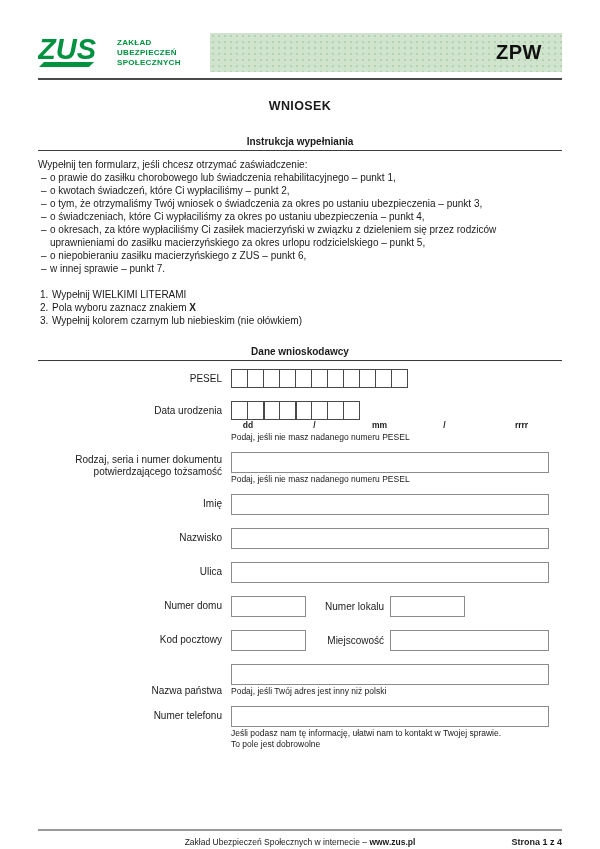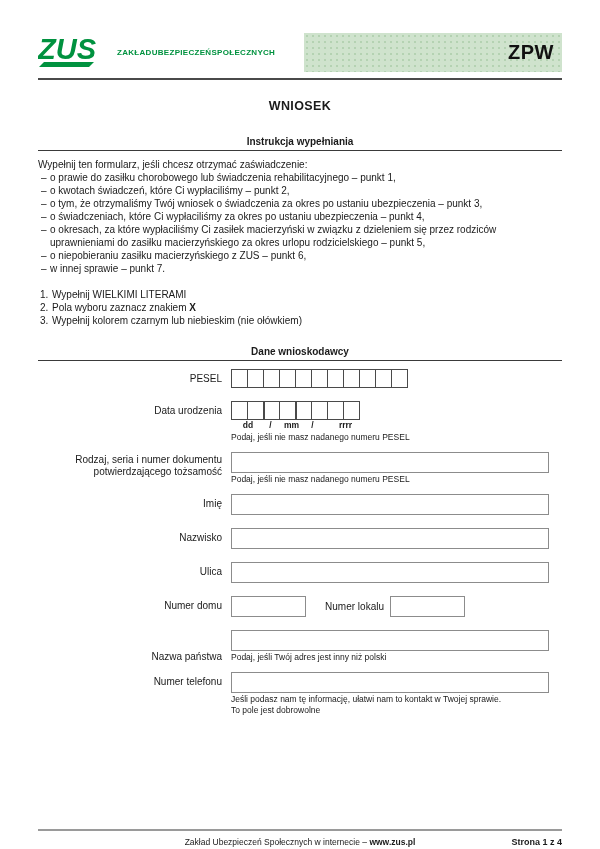--- a/index.html
+++ b/index.html
@@ -12,29 +12,29 @@
     overflow: hidden;
   }
   .page { position: relative; width: 600px; height: 849px; }
   .content { margin: 0 38px; width: 524px; }
 
   
   .header { display: flex; align-items: stretch; margin: 33px 38px 0 38px; height: 39px; gap: 16px; }
   .logo-wrap { display: flex; align-items: center; }
   .logo-svg { display: block; }
   .logo-sep { width: 2px; background: #00923f; margin: 2px 7px 2px 8px; }
-  .org-name { display: flex; flex-direction: row; justify-content: center; }
+  .org-name { display: flex; flex-direction: column; justify-content: center; }
   .org-name span { color: #00923f; font-size: 8px; font-weight: bold; line-height: 10px; letter-spacing: 0.3px; }
   .band {
     flex: 1; margin-left: 13px;
     background-color: #cfe3cd;
     background-image: radial-gradient(#b4d2b2 0.8px, transparent 0.9px);
     background-size: 6px 6px;
     display: flex; align-items: center; justify-content: flex-end;
-    padding-right: 8px;
+    padding-right: 20px;
   }
   .band .form-code { font-size: 20px; font-weight: bold; color: #111; letter-spacing: 0.5px; }
   .header-rule { height: 2px; background: #4a4a4a; margin: 6px 38px 0 38px; }
 
   
   .title-block { text-align: center; margin-top: 17px; }
   .title-line { font-size: 12.5px; font-weight: bold; letter-spacing: 0.4px; word-spacing: 3px; line-height: 18px; }
 
   
   .section-head { font-size: 10px; font-weight: bold; padding-bottom: 3px; border-bottom: 1.5px solid #3a3a3a; text-align: center; }
@@ -59,21 +59,21 @@
     display: block; width: 100%; height: 21px;
     border: 1px solid #8c8c8c; background: #fff;
     font-family: "Liberation Sans", sans-serif; font-size: 11px; padding: 0 4px;
     outline: none;
   }
   .tbox-small { width: 75px; }
   .cells { display: flex; }
   .cell { width: 17px; height: 19px; border: 1px solid #4a4a4a; background: #fff; margin-left: -1px; display: inline-block; }
   .cell:first-child { margin-left: 0; }
   .cell.thick { border-left-width: 2px; }
-  .date-hint { display: flex; font-size: 8.5px; font-weight: bold; line-height: 11px; }
+  .date-hint { display: flex; font-size: 8.5px; font-weight: bold; line-height: 11px; justify-content: space-between; }
   .dh-dd { width: 34px; text-align: center; }
   .dh-s1 { width: 11px; text-align: center; }
   .dh-mm { width: 31px; text-align: center; }
   .dh-s2 { width: 11px; text-align: center; }
   .dh-rr { width: 55px; text-align: center; }
   .note { font-size: 8.5px; line-height: 11px; margin-top: 1px; }
   .half { display: flex; align-items: center; }
   .half .mid-label { width: 84px; text-align: right; padding-right: 6px; font-size: 10px; margin-left: 0; }
   .half .grow { flex: 1; }
   .doc-label { padding-top: 2px; }
@@ -257,20 +257,28 @@
 
         <div class="frow">
           <div class="flabel">Numer domu</div>
           <div class="ffield half">
             <input class="tbox tbox-small" type="text" value="" style="">
             <span class="mid-label" style="margin-left:0;">Numer lokalu</span>
             <input class="tbox tbox-small" type="text" value="" style="">
           </div>
         </div>
 
+        <div class="frow">
+          <div class="flabel">Kod pocztowy</div>
+          <div class="ffield half">
+            <input class="tbox tbox-small" type="text" value="" style="">
+            <span class="mid-label">Miejscowość</span>
+            <input class="tbox grow" type="text" value="" style="">
+          </div>
+        </div>
 
         <div class="frow" style="margin-bottom:9px;align-items:flex-end;">
           <div class="flabel">Nazwa państwa</div>
           <div class="ffield">
             <input class="tbox" type="text" value="" style="">
             <div class="note">Podaj, jeśli Twój adres jest inny niż polski</div>
           </div>
         </div>
 
         <div class="frow">

